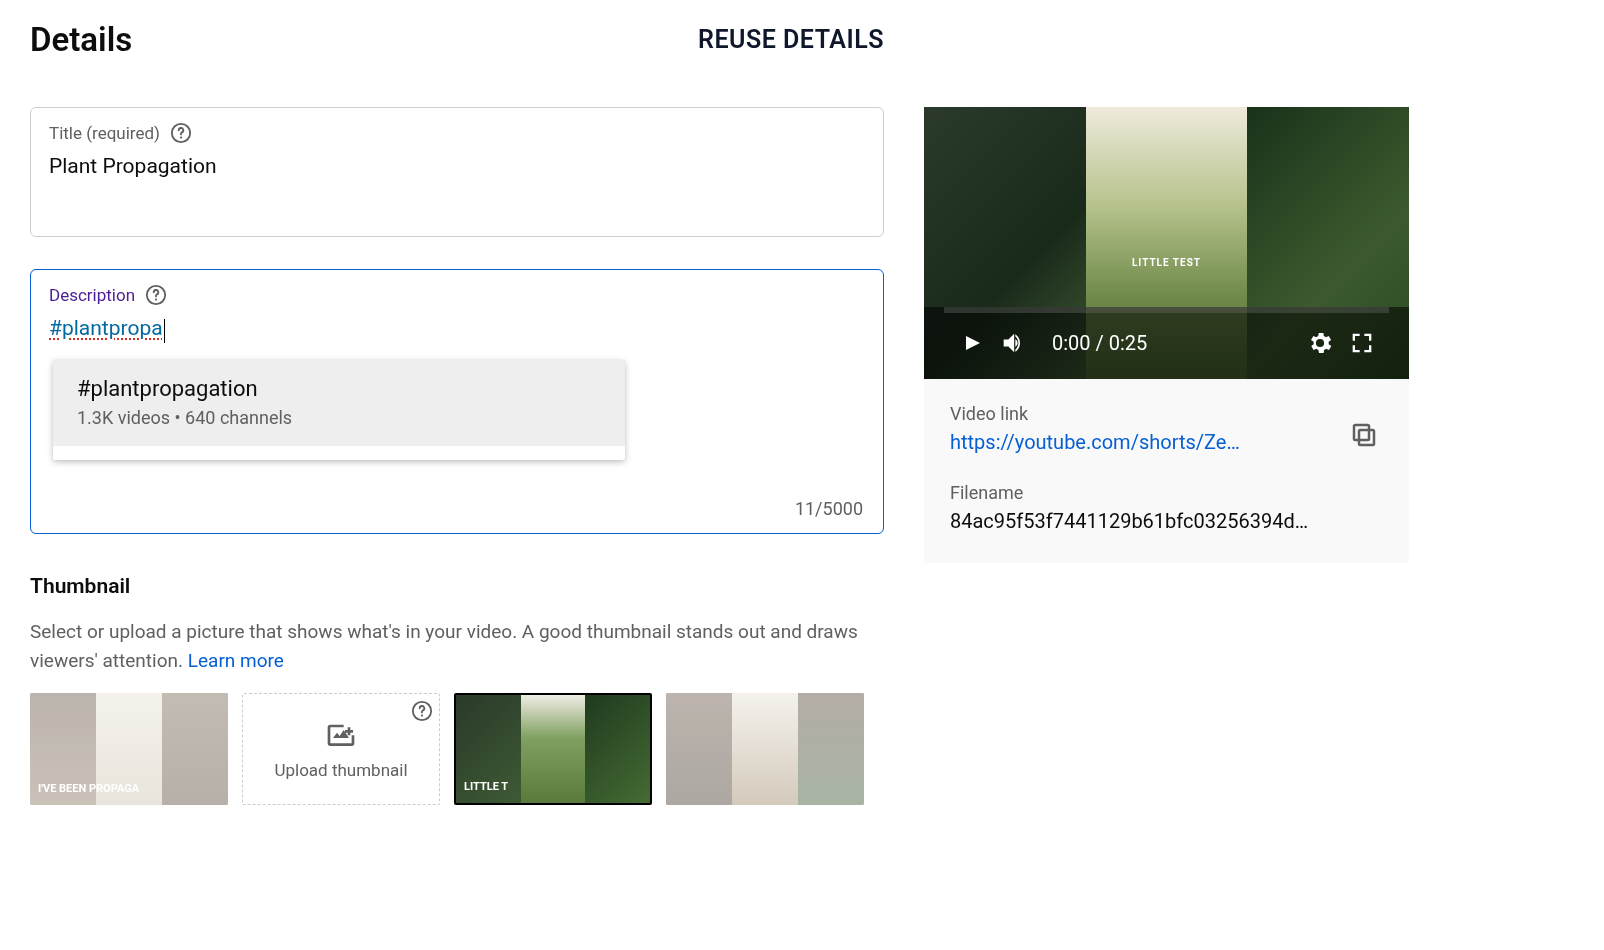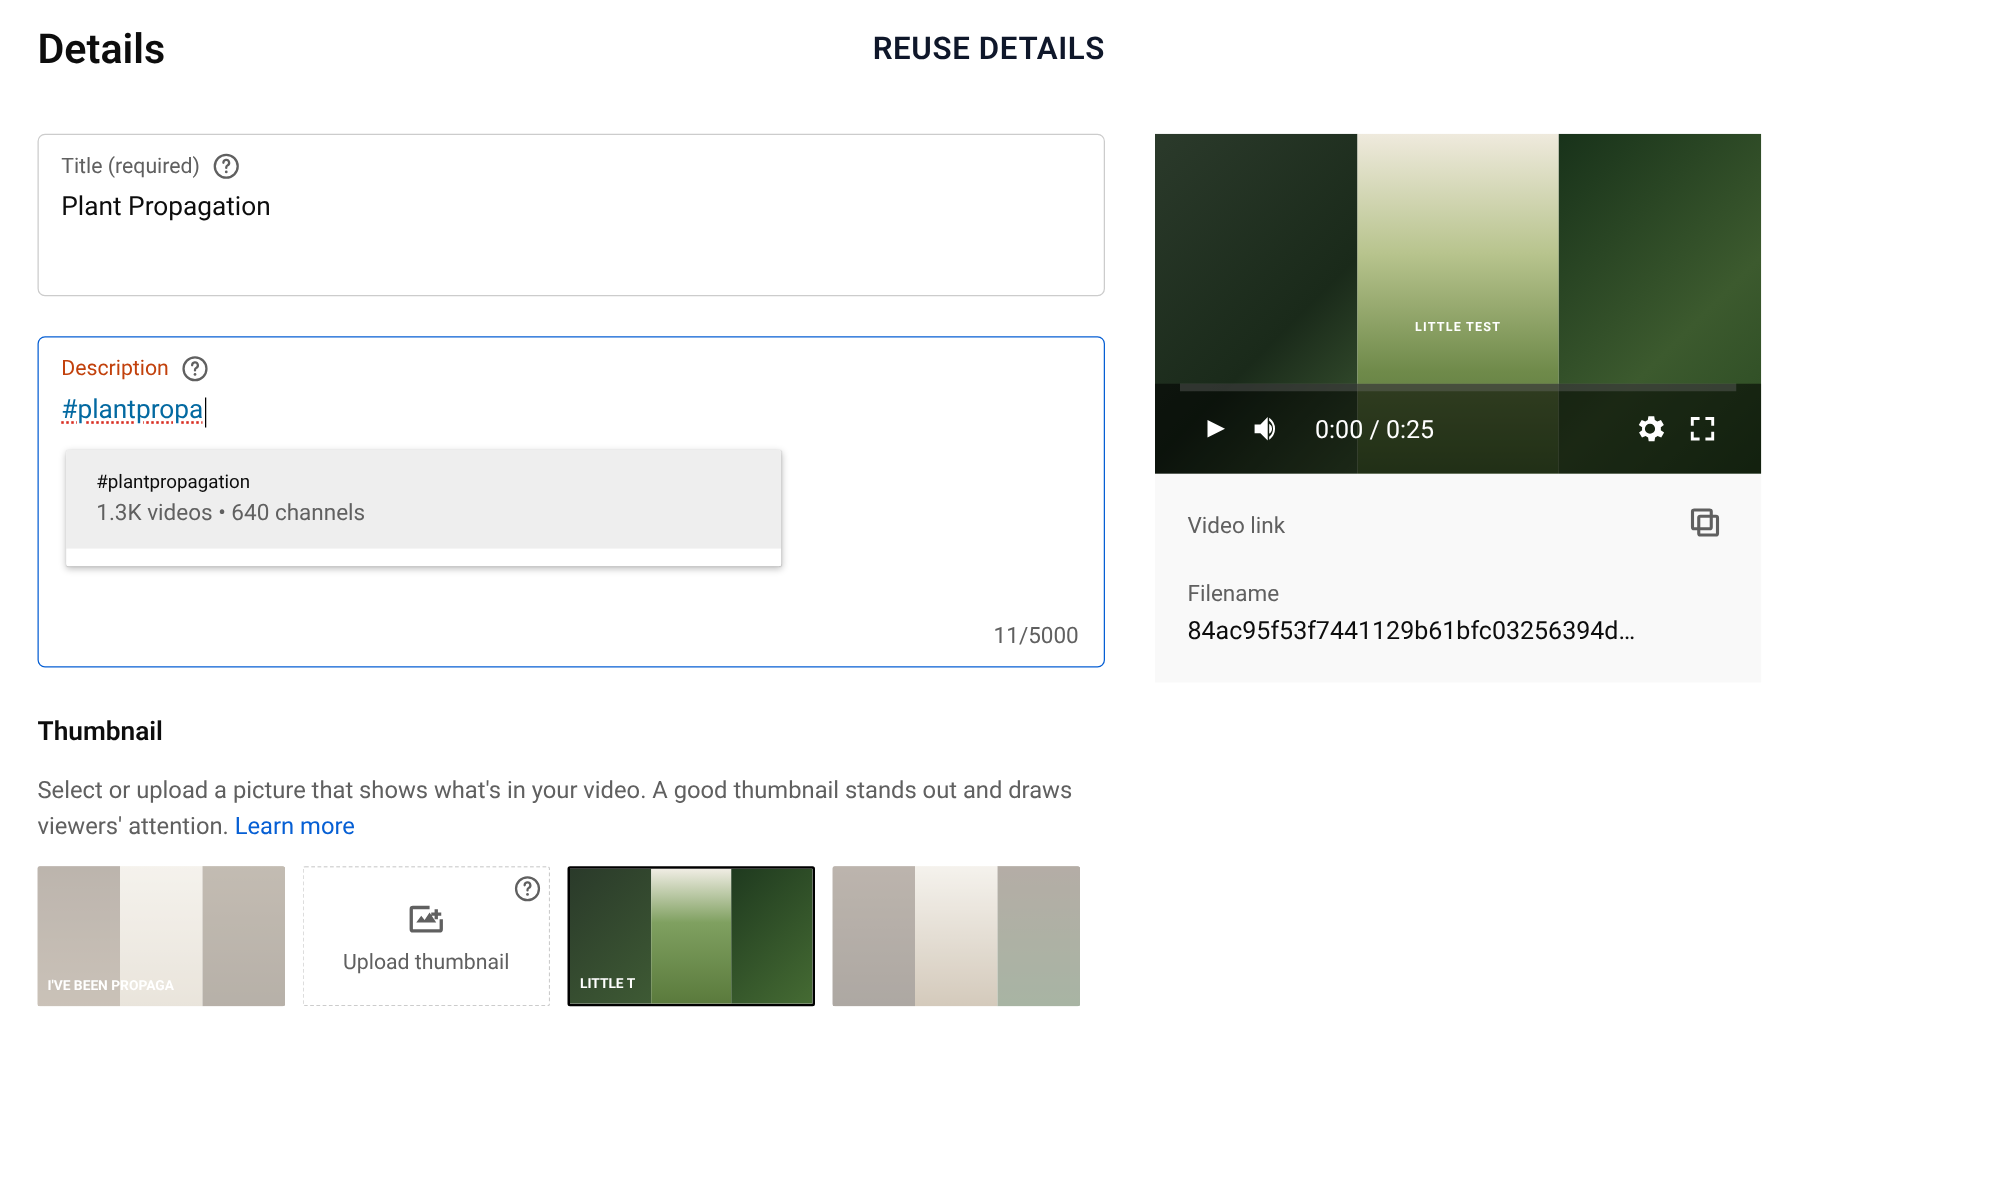--- a/index.html
+++ b/index.html
@@ -57,21 +57,21 @@
   .field-label-row {
     display: flex;
     align-items: center;
     gap: 10px;
     margin-bottom: 10px;
   }
   .field-label {
     font-size: 17px;
     color: #606060;
   }
-  .field-label.active { color: #c2410c; }
+  .field-label.active { color: #4c1d95; }
   .help-icon {
     width: 22px; height: 22px;
     display: inline-flex; align-items: center; justify-content: center;
     color: #606060;
   }
   .help-icon svg { width: 22px; height: 22px; }
   .title-value {
     font-size: 21px;
     color: #0d0d0d;
   }
@@ -106,21 +106,21 @@
     border-radius: 2px;
     box-shadow: 0 2px 6px rgba(0,0,0,0.25), 0 0 1px rgba(0,0,0,0.15);
     overflow: hidden;
   }
   .suggestion-item {
     background: #eee;
     padding: 16px 24px 18px 24px;
     cursor: pointer;
   }
   .suggestion-tag {
-    font-size: 15px;
+    font-size: 22px;
     color: #0d0d0d;
     margin-bottom: 6px;
   }
   .suggestion-meta {
     font-size: 18px;
     color: #606060;
   }
   .suggestion-pad { height: 14px; background: #fff; }
 
   .thumb-section { margin-top: 40px; }
@@ -417,20 +417,21 @@
                   <path d="M4 4h6v2H6v4H4V4zm10 0h6v6h-2V6h-4V4zM4 14h2v4h4v2H4v-6zm14 0h2v6h-6v-2h4v-4z"></path>
                 </svg>
             </span>
           </div>
         </div>
 
         <div class="meta-block">
           <div class="meta-row">
             <div class="meta-left">
               <div class="meta-label">Video link</div>
+              <a class="video-link">https://youtube.com/shorts/Ze…</a>
             </div>
             <span class="copy-btn">
               <svg viewBox="0 0 24 24">
                   <rect x="8" y="8" width="12" height="12" rx="1"></rect>
                   <rect x="4" y="4" width="12" height="12" rx="1"></rect>
                 </svg>
             </span>
           </div>
           <div>
             <div class="meta-label">Filename</div>

